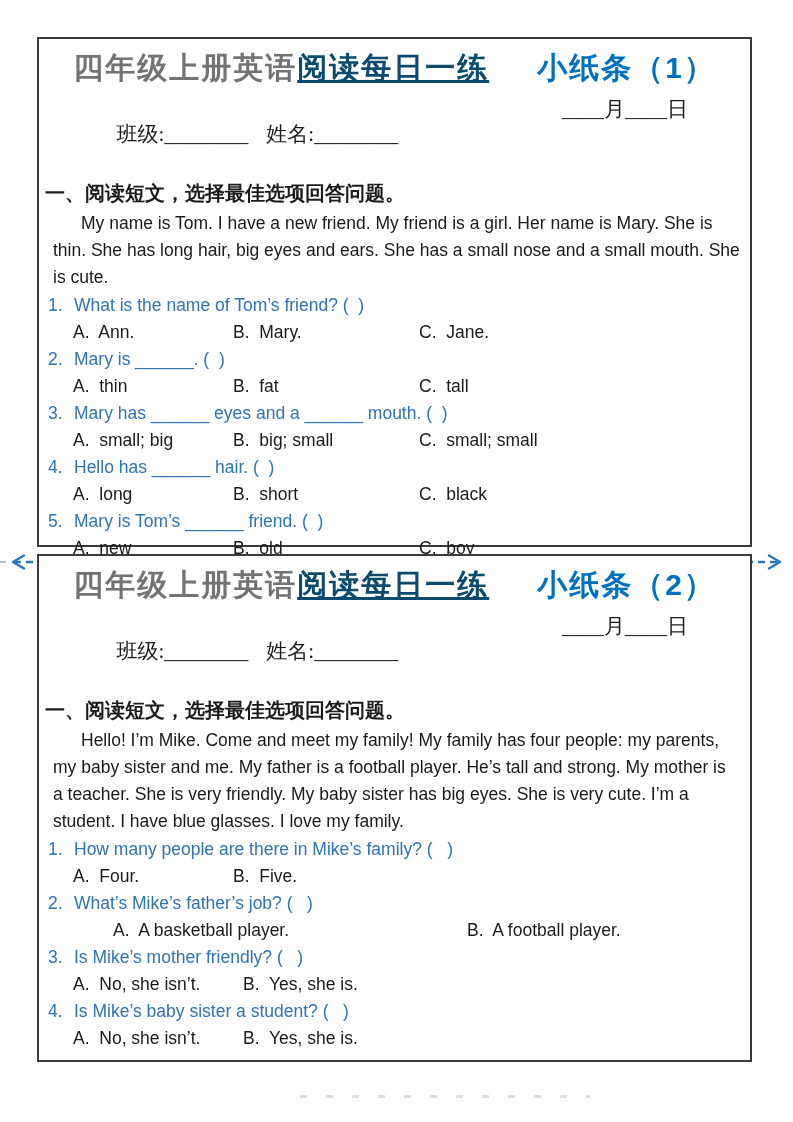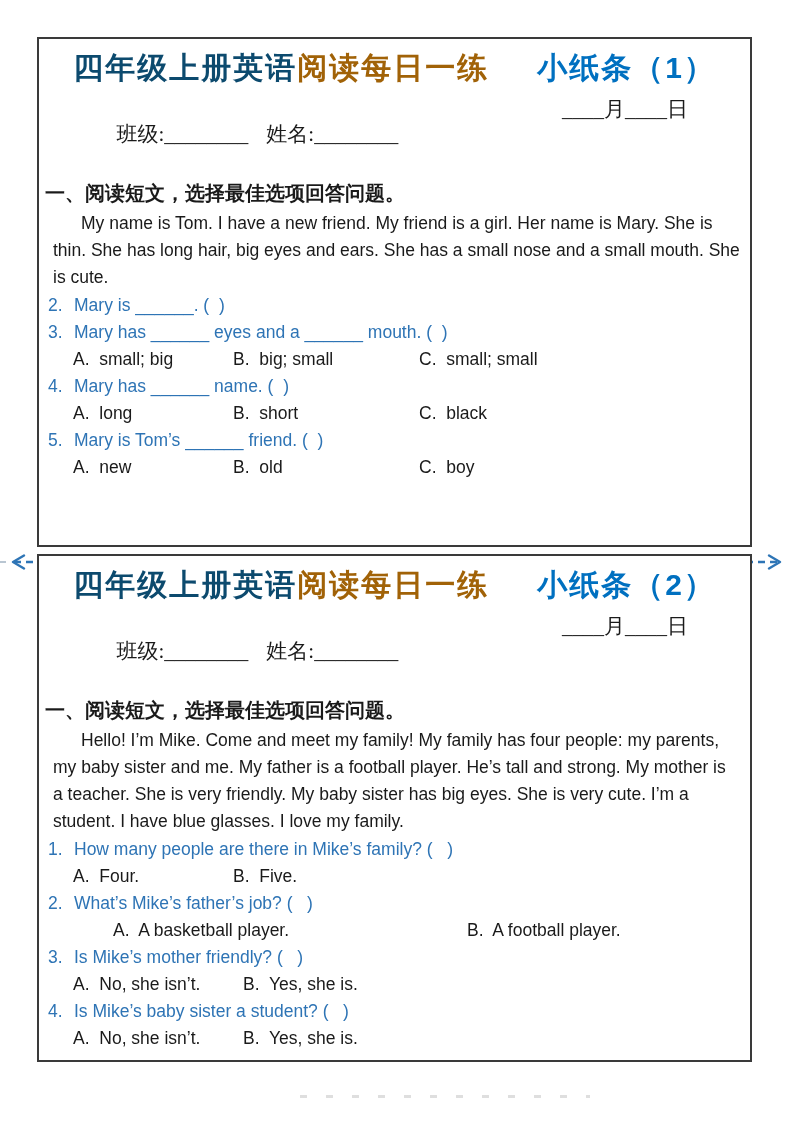--- a/index.html
+++ b/index.html
@@ -18,22 +18,22 @@
   #sheet2{top:554px;height:508px;}
 
   .title{
     text-align:center;
     font-size:30px;font-weight:bold;
     letter-spacing:2px;
     margin:9px 0 2px 0;
     font-family:"Liberation Sans", sans-serif;
     white-space:nowrap;
   }
-  .title .t-black{color:#0c4a6e;text-align:center;}
-  .title .t-red{color:#a16207;}
+  .title .t-black{color:#737373;text-align:center;}
+  .title .t-red{color:#0c4a6e;text-decoration:underline;}
   .title .t-blue{color:#0070C0;margin-left:48px;}
 
   .meta-row{
     display:flex;justify-content:space-between;
     font-family:"Liberation Serif", serif;
     font-size:21px;
     margin:6px 62px 2px 46px;
     white-space:pre;
   }
   .meta-left span{margin-right:18px;}
@@ -89,32 +89,37 @@
     <span class="meta-left">
       <span>班级:________</span><span>姓名:________</span>
     </span>
     <span>____月____日</span>
   </div>
 
   <div class="heading">一、阅读短文，选择最佳选项回答问题。</div>
 
   <p class="passage">My name is Tom. I have a new friend. My friend is a girl. Her name is Mary. She is thin. She has long hair, big eyes and ears. She has a small nose and a small mouth. She is cute.</p>
 
+  <div class="question">
+    <div class="q-line"><span class="q-num">1.</span><span>What is the name of Tom’s friend? (  )</span></div>
+    <div class="opts"><span class="opt opt-0">A.  Ann.</span><span class="opt opt-1">B.  Mary.</span><span class="opt opt-2">C.  Jane.</span></div>
+  </div>
 
   <div class="question">
     <div class="q-line"><span class="q-num">2.</span><span>Mary is ______. (  )</span></div>
+    <div class="opts"><span class="opt opt-0">A.  thin</span><span class="opt opt-1">B.  fat</span><span class="opt opt-2">C.  tall</span></div>
   </div>
 
   <div class="question">
     <div class="q-line"><span class="q-num">3.</span><span>Mary has ______ eyes and a ______ mouth. (  )</span></div>
     <div class="opts"><span class="opt opt-0">A.  small; big</span><span class="opt opt-1">B.  big; small</span><span class="opt opt-2">C.  small; small</span></div>
   </div>
 
   <div class="question">
-    <div class="q-line"><span class="q-num">4.</span><span>Mary has ______ name. (  )</span></div>
+    <div class="q-line"><span class="q-num">4.</span><span>Hello has ______ hair. (  )</span></div>
     <div class="opts"><span class="opt opt-0">A.  long</span><span class="opt opt-1">B.  short</span><span class="opt opt-2">C.  black</span></div>
   </div>
 
   <div class="question">
     <div class="q-line"><span class="q-num">5.</span><span>Mary is Tom’s ______ friend. (  )</span></div>
     <div class="opts"><span class="opt opt-0">A.  new</span><span class="opt opt-1">B.  old</span><span class="opt opt-2">C.  boy</span></div>
   </div>
 </section>
 
 <svg class="divider" viewBox="0 0 793 16" xmlns="http://www.w3.org/2000/svg">

